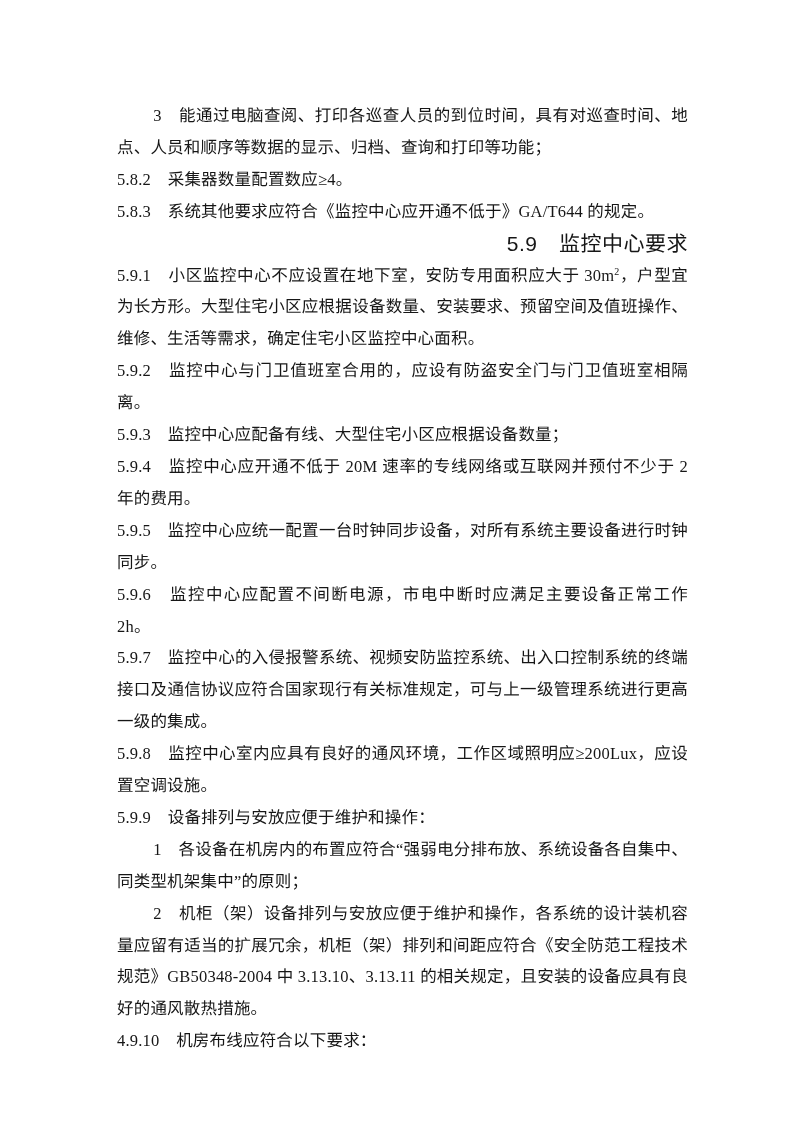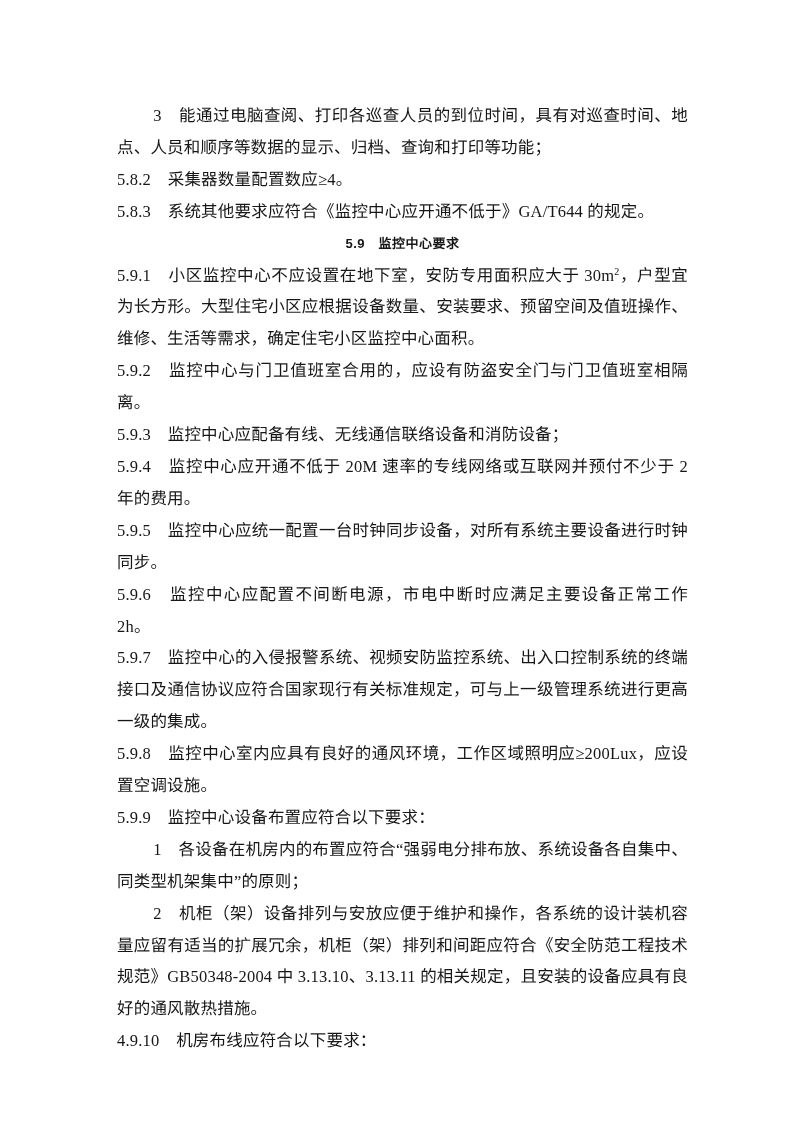--- a/index.html
+++ b/index.html
@@ -28,47 +28,47 @@
     line-height: 31.9px;
     color: #161616;
     text-align: justify;
     letter-spacing: 0.2px;
   }
   .para.indent {
     text-indent: 2.2em;
   }
   .para.heading {
     font-family: "Liberation Sans", "DejaVu Sans", sans-serif;
-    font-weight: bold;
-    font-size: 13px;
-    text-align: center;
+    font-weight: normal;
+    font-size: 21px;
+    text-align: right;
     letter-spacing: 0.5px;
   }
   .para sup {
     font-size: 10px;
     line-height: 0;
     vertical-align: super;
   }
   .para span { white-space: pre-wrap; }
 </style>
 </head>
 <body>
 
 <div class="page">
   <div class="content">
       <p class="para body indent"><span>3　能通过电脑查阅、打印各巡查人员的到位时间，具有对巡查时间、地点、人员和顺序等数据的显示、归档、查询和打印等功能；</span></p>
       <p class="para body"><span>5.8.2　采集器数量配置数应≥4。</span></p>
       <p class="para body"><span>5.8.3　系统其他要求应符合《监控中心应开通不低于》GA/T644 的规定。</span></p>
       <p class="para heading"><span>5.9　监控中心要求</span></p>
       <p class="para body"><span>5.9.1　小区监控中心不应设置在地下室，安防专用面积应大于 30m</span><sup>2</sup><span>，户型宜为长方形。大型住宅小区应根据设备数量、安装要求、预留空间及值班操作、维修、生活等需求，确定住宅小区监控中心面积。</span></p>
       <p class="para body"><span>5.9.2　监控中心与门卫值班室合用的，应设有防盗安全门与门卫值班室相隔离。</span></p>
-      <p class="para body"><span>5.9.3　监控中心应配备有线、无线通信联络设备和消防设备；</span></p>
+      <p class="para body"><span>5.9.3　监控中心应配备有线、大型住宅小区应根据设备数量；</span></p>
       <p class="para body"><span>5.9.4　监控中心应开通不低于 20M 速率的专线网络或互联网并预付不少于 2 年的费用。</span></p>
       <p class="para body"><span>5.9.5　监控中心应统一配置一台时钟同步设备，对所有系统主要设备进行时钟同步。</span></p>
       <p class="para body"><span>5.9.6　监控中心应配置不间断电源，市电中断时应满足主要设备正常工作 2h。</span></p>
       <p class="para body"><span>5.9.7　监控中心的入侵报警系统、视频安防监控系统、出入口控制系统的终端接口及通信协议应符合国家现行有关标准规定，可与上一级管理系统进行更高一级的集成。</span></p>
       <p class="para body"><span>5.9.8　监控中心室内应具有良好的通风环境，工作区域照明应≥200Lux，应设置空调设施。</span></p>
-      <p class="para body"><span>5.9.9　监控中心设备布置应符合以下要求：</span></p>
+      <p class="para body"><span>5.9.9　设备排列与安放应便于维护和操作：</span></p>
       <p class="para body indent"><span>1　各设备在机房内的布置应符合“强弱电分排布放、系统设备各自集中、同类型机架集中”的原则；</span></p>
       <p class="para body indent"><span>2　机柜（架）设备排列与安放应便于维护和操作，各系统的设计装机容量应留有适当的扩展冗余，机柜（架）排列和间距应符合《安全防范工程技术规范》GB50348-2004 中 3.13.10、3.13.11 的相关规定，且安装的设备应具有良好的通风散热措施。</span></p>
       <p class="para body"><span>4.9.10　机房布线应符合以下要求：</span></p>
     </div>
 </div>
 
 </body></html>

